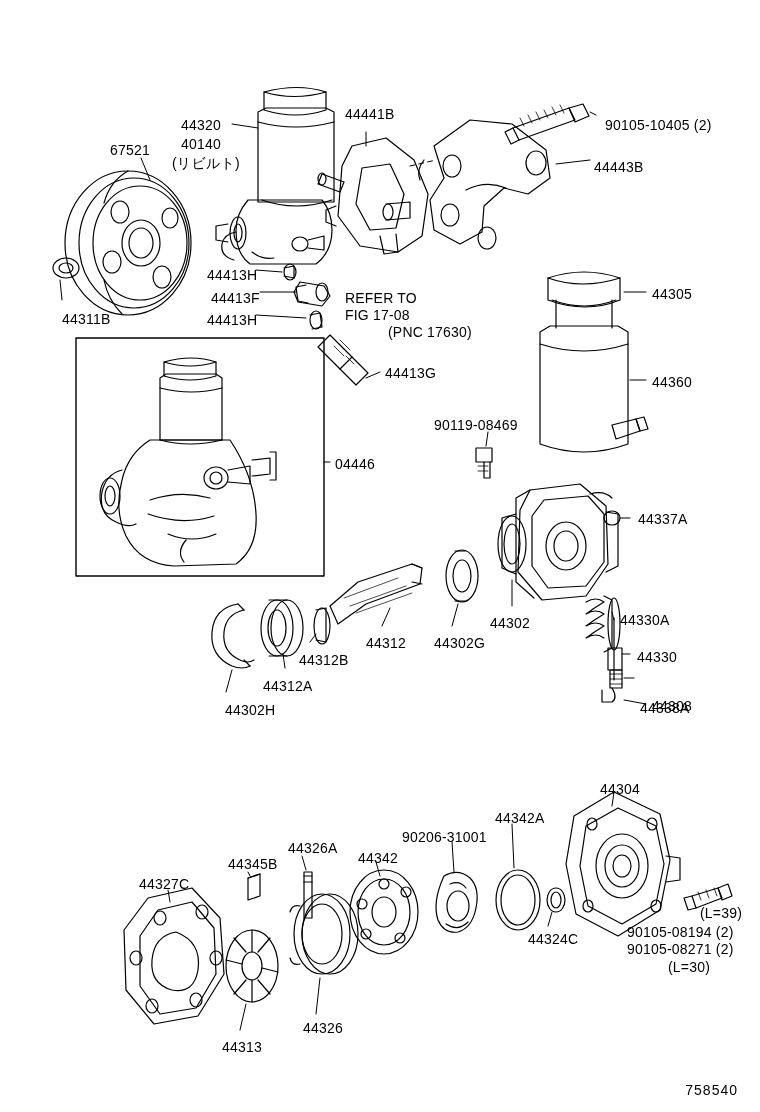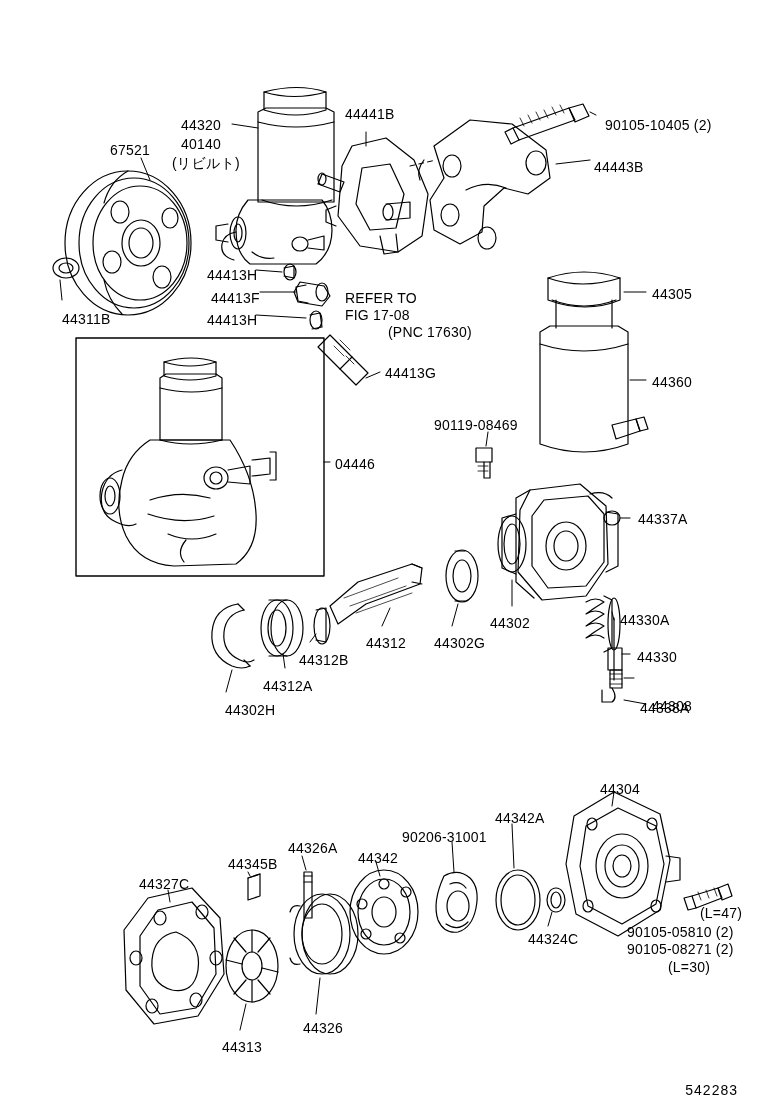--- a/index.html
+++ b/index.html
@@ -384,24 +384,24 @@
       <div class="lbl" style="left: 299px; top: 653px;">44312B</div>
       <div class="lbl" style="left: 263px; top: 679px;">44312A</div>
       <div class="lbl" style="left: 201px; top: 703px; margin-left: 24px;">44302H</div>
       <div class="lbl" style="left: 600px; top: 782px;">44304</div>
       <div class="lbl" style="left: 495px; top: 811px;">44342A</div>
       <div class="lbl" style="left: 402px; top: 830px;">90206-31001</div>
       <div class="lbl" style="left: 288px; top: 841px;">44326A</div>
       <div class="lbl" style="left: 358px; top: 851px;">44342</div>
       <div class="lbl" style="left: 228px; top: 857px;">44345B</div>
       <div class="lbl" style="left: 139px; top: 877px;">44327C</div>
-      <div class="lbl" style="left: 700px; top: 906px;">(L=47)</div>
+      <div class="lbl" style="left: 700px; top: 906px;">(L=39)</div>
       <div class="lbl" style="left: 528px; top: 932px;">44324C</div>
-      <div class="lbl" style="left: 627px; top: 925px;">90105-05810 (2)</div>
+      <div class="lbl" style="left: 627px; top: 925px;">90105-08194 (2)</div>
       <div class="lbl" style="left: 627px; top: 942px;">90105-08271 (2)</div>
       <div class="lbl" style="left: 668px; top: 960px;">(L=30)</div>
       <div class="lbl" style="left: 303px; top: 1021px;">44326</div>
       <div class="lbl" style="left: 222px; top: 1040px;">44313</div>
     </div>
 
-  <div id="sheet-no" class="lbl">542283</div>
+  <div id="sheet-no" class="lbl">758540</div>
 
 </div>
 
 </body></html>

